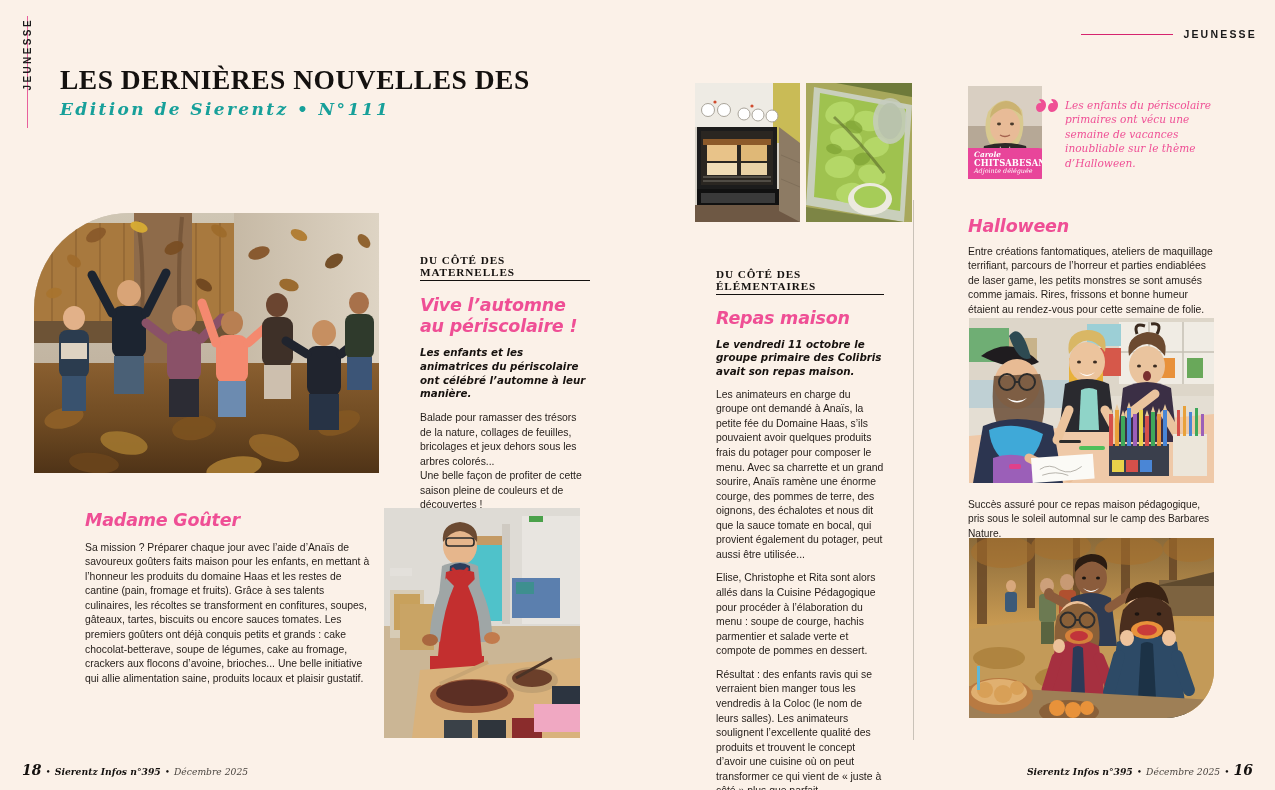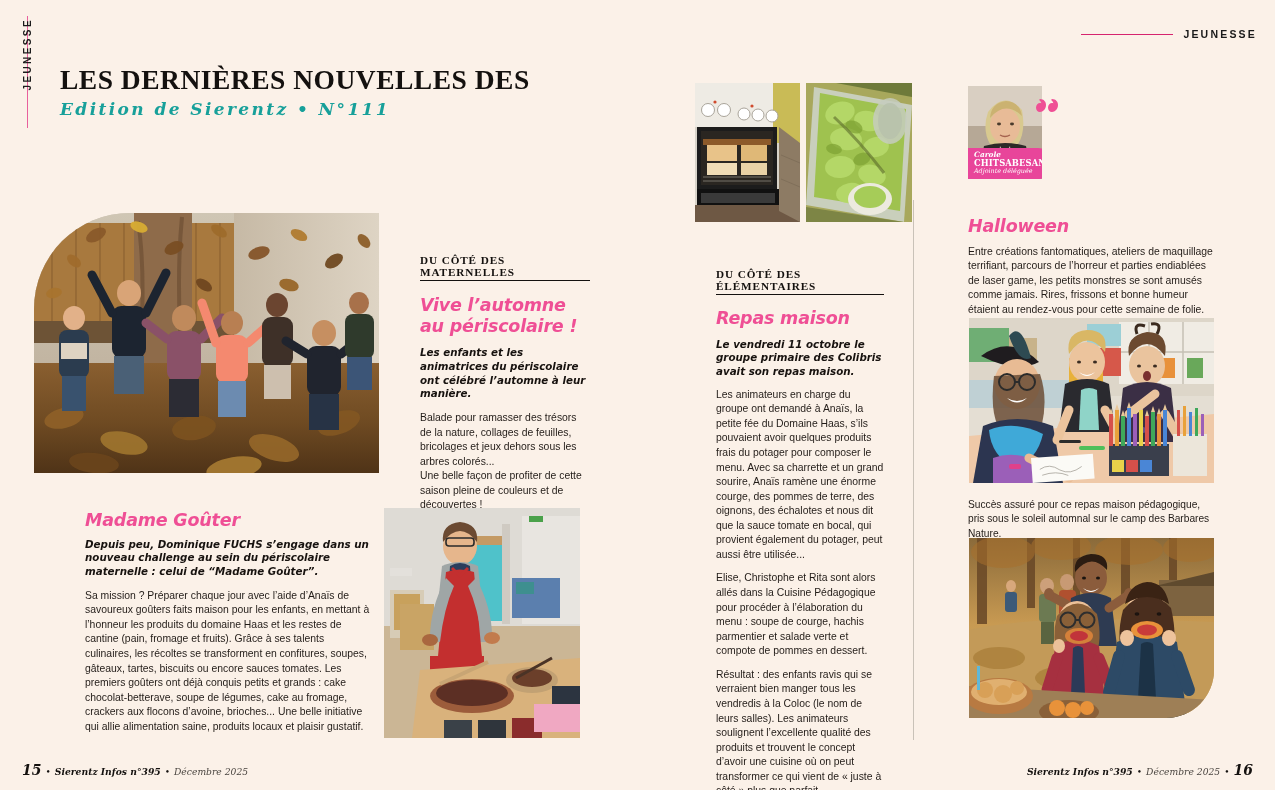--- a/index.html
+++ b/index.html
@@ -341,21 +341,20 @@
     <div class="headline" style="margin-top:14px;">Vive l’automne au périscolaire !</div>
     <div class="chapo" style="margin-top:10px;">Les enfants et les animatrices du périscolaire ont célébré l’automne à leur manière.</div>
     <div class="body-txt" style="margin-top:10px;">
       <p>Balade pour ramasser des trésors de la nature, collages de feuilles, bricolages et jeux dehors sous les arbres colorés...</p>
       <p style="margin-top:-9px;">Une belle façon de profiter de cette saison pleine de couleurs et de découvertes !</p>
     </div>
   </div>
 
   <div style="position:absolute; left:85px; top:510px; width:285px;">
     <div class="headline">Madame Goûter</div>
-    <div class="chapo" style="margin-top:7px;">Depuis peu, Dominique FUCHS s’engage dans un nouveau challenge au sein du périscolaire maternelle : celui de “Madame Goûter”.</div>
     <div class="body-txt" style="margin-top:10px;">
       <p>Sa mission ? Préparer chaque jour avec l’aide d’Anaïs de savoureux goûters faits maison pour les enfants, en mettant à l’honneur les produits du domaine Haas et les restes de cantine (pain, fromage et fruits). Grâce à ses talents culinaires, les récoltes se transforment en confitures, soupes, gâteaux, tartes, biscuits ou encore sauces tomates. Les premiers goûters ont déjà conquis petits et grands : cake chocolat-betterave, soupe de légumes, cake au fromage, crackers aux flocons d’avoine, brioches... Une belle initiative qui allie alimentation saine, produits locaux et plaisir gustatif.</p>
     </div>
   </div>
 
   <div class="photo" style="left:384px; top:508px; width:196px; height:230px;">
     <svg class="ph-inner" viewBox="0 0 196 230" preserveAspectRatio="none">
       <rect width="196" height="230" fill="#e7e4df"></rect>
       <rect x="0" y="0" width="196" height="118" fill="#dedbd5"></rect>
       <rect x="0" y="118" width="196" height="112" fill="#cbb695"></rect>
@@ -506,20 +505,21 @@
       <div class="portrait-badge">
         <div class="pb-first">Carole</div>
         <div class="pb-last">CHITSABESAN</div>
         <div class="pb-role">Adjointe déléguée</div>
       </div>
     </div>
     <svg class="quote-mark" viewBox="0 0 22 16">
       <path d="M4,1 C8,1 10,4 10,7 C10,11 7,14 4,14 C1.5,14 0,12 0,9.5 C0,7 2,5 4,5 C4.6,5 5,5.1 5.4,5.3 C5,3.6 4,2.5 3,2 z" fill="#ef4f95"></path>
       <path d="M16,1 C20,1 22,4 22,7 C22,11 19,14 16,14 C13.5,14 12,12 12,9.5 C12,7 14,5 16,5 C16.6,5 17,5.1 17.4,5.3 C17,3.6 16,2.5 15,2 z" fill="#ef4f95"></path>
     </svg>
+    <div class="quote-text">Les enfants du périscolaire primaires ont vécu une semaine de vacances inoubliable sur le thème d’Halloween.</div>
   </div>
 
   <div style="position:absolute; left:968px; top:216px; width:248px;">
     <div class="headline">Halloween</div>
     <div class="body-txt" style="margin-top:8px;">
       <p>Entre créations fantomatiques, ateliers de maquillage terrifiant, parcours de l’horreur et parties endiablées de laser game, les petits monstres se sont amusés comme jamais. Rires, frissons et bonne humeur étaient au rendez-vous pour cette semaine de folie.</p>
     </div>
   </div>
 
   <div class="photo" style="left:969px; top:318px; width:245px; height:165px;">
@@ -749,21 +749,21 @@
       <ellipse cx="100" cy="174" rx="30" ry="12" fill="#8a6038"></ellipse>
       <g fill="#e8923a">
           <circle cx="88" cy="170" r="8"></circle>
           <circle cx="104" cy="172" r="8"></circle>
           <circle cx="118" cy="170" r="7"></circle>
         </g>
     </svg>
   </div>
 
   <div style="position:absolute; left:22px; top:762px; display:flex; align-items:baseline; gap:4px;">
-    <span style="font-family:'DejaVu Serif',serif; font-weight:700; font-style:italic; font-size:14px; color:#14110f;">15</span>
+    <span style="font-family:'DejaVu Serif',serif; font-weight:700; font-style:italic; font-size:14px; color:#14110f;">18</span>
     <span style="font-family:'DejaVu Serif',serif; font-size:9px; color:#14110f;">•</span>
     <span style="font-family:'DejaVu Serif',serif; font-weight:700; font-style:italic; font-size:9.2px; color:#14110f;">Sierentz Infos n°395</span>
     <span style="font-family:'DejaVu Serif',serif; font-size:9px; color:#14110f;">•</span>
     <span style="font-family:'DejaVu Serif',serif; font-style:italic; font-size:9.2px; color:#4a4540;">Décembre 2025</span>
   </div>
 
   <div style="position:absolute; right:22px; top:762px; display:flex; align-items:baseline; gap:4px;">
     <span style="font-family:'DejaVu Serif',serif; font-weight:700; font-style:italic; font-size:9.2px; color:#14110f;">Sierentz Infos n°395</span>
     <span style="font-family:'DejaVu Serif',serif; font-size:9px; color:#14110f;">•</span>
     <span style="font-family:'DejaVu Serif',serif; font-style:italic; font-size:9.2px; color:#4a4540;">Décembre 2025</span>

